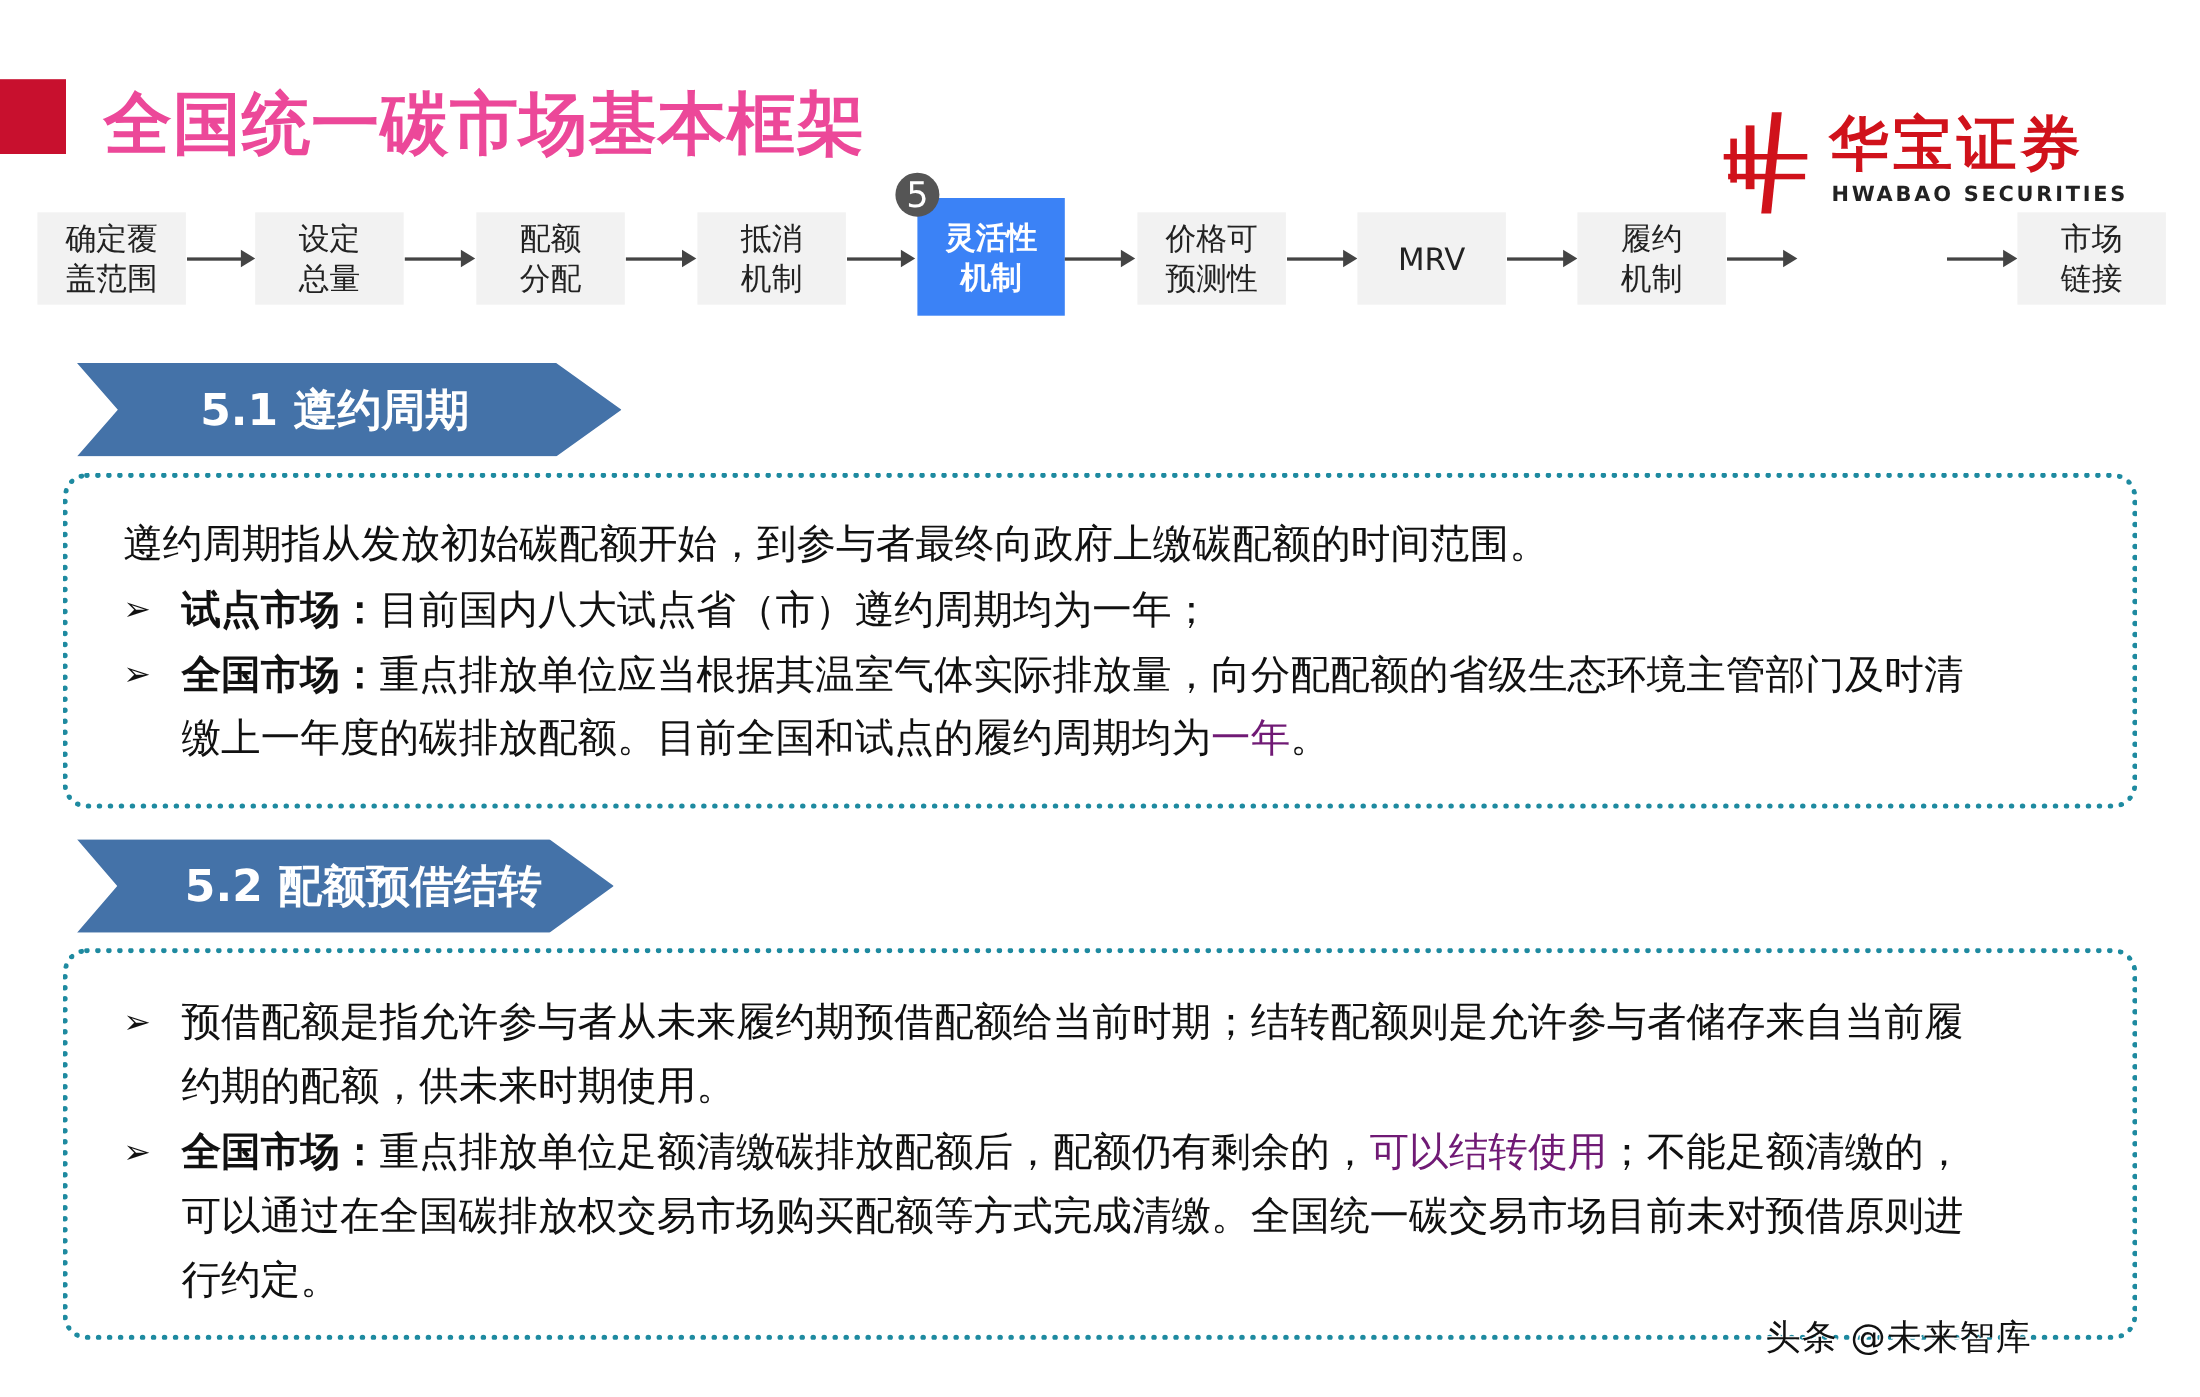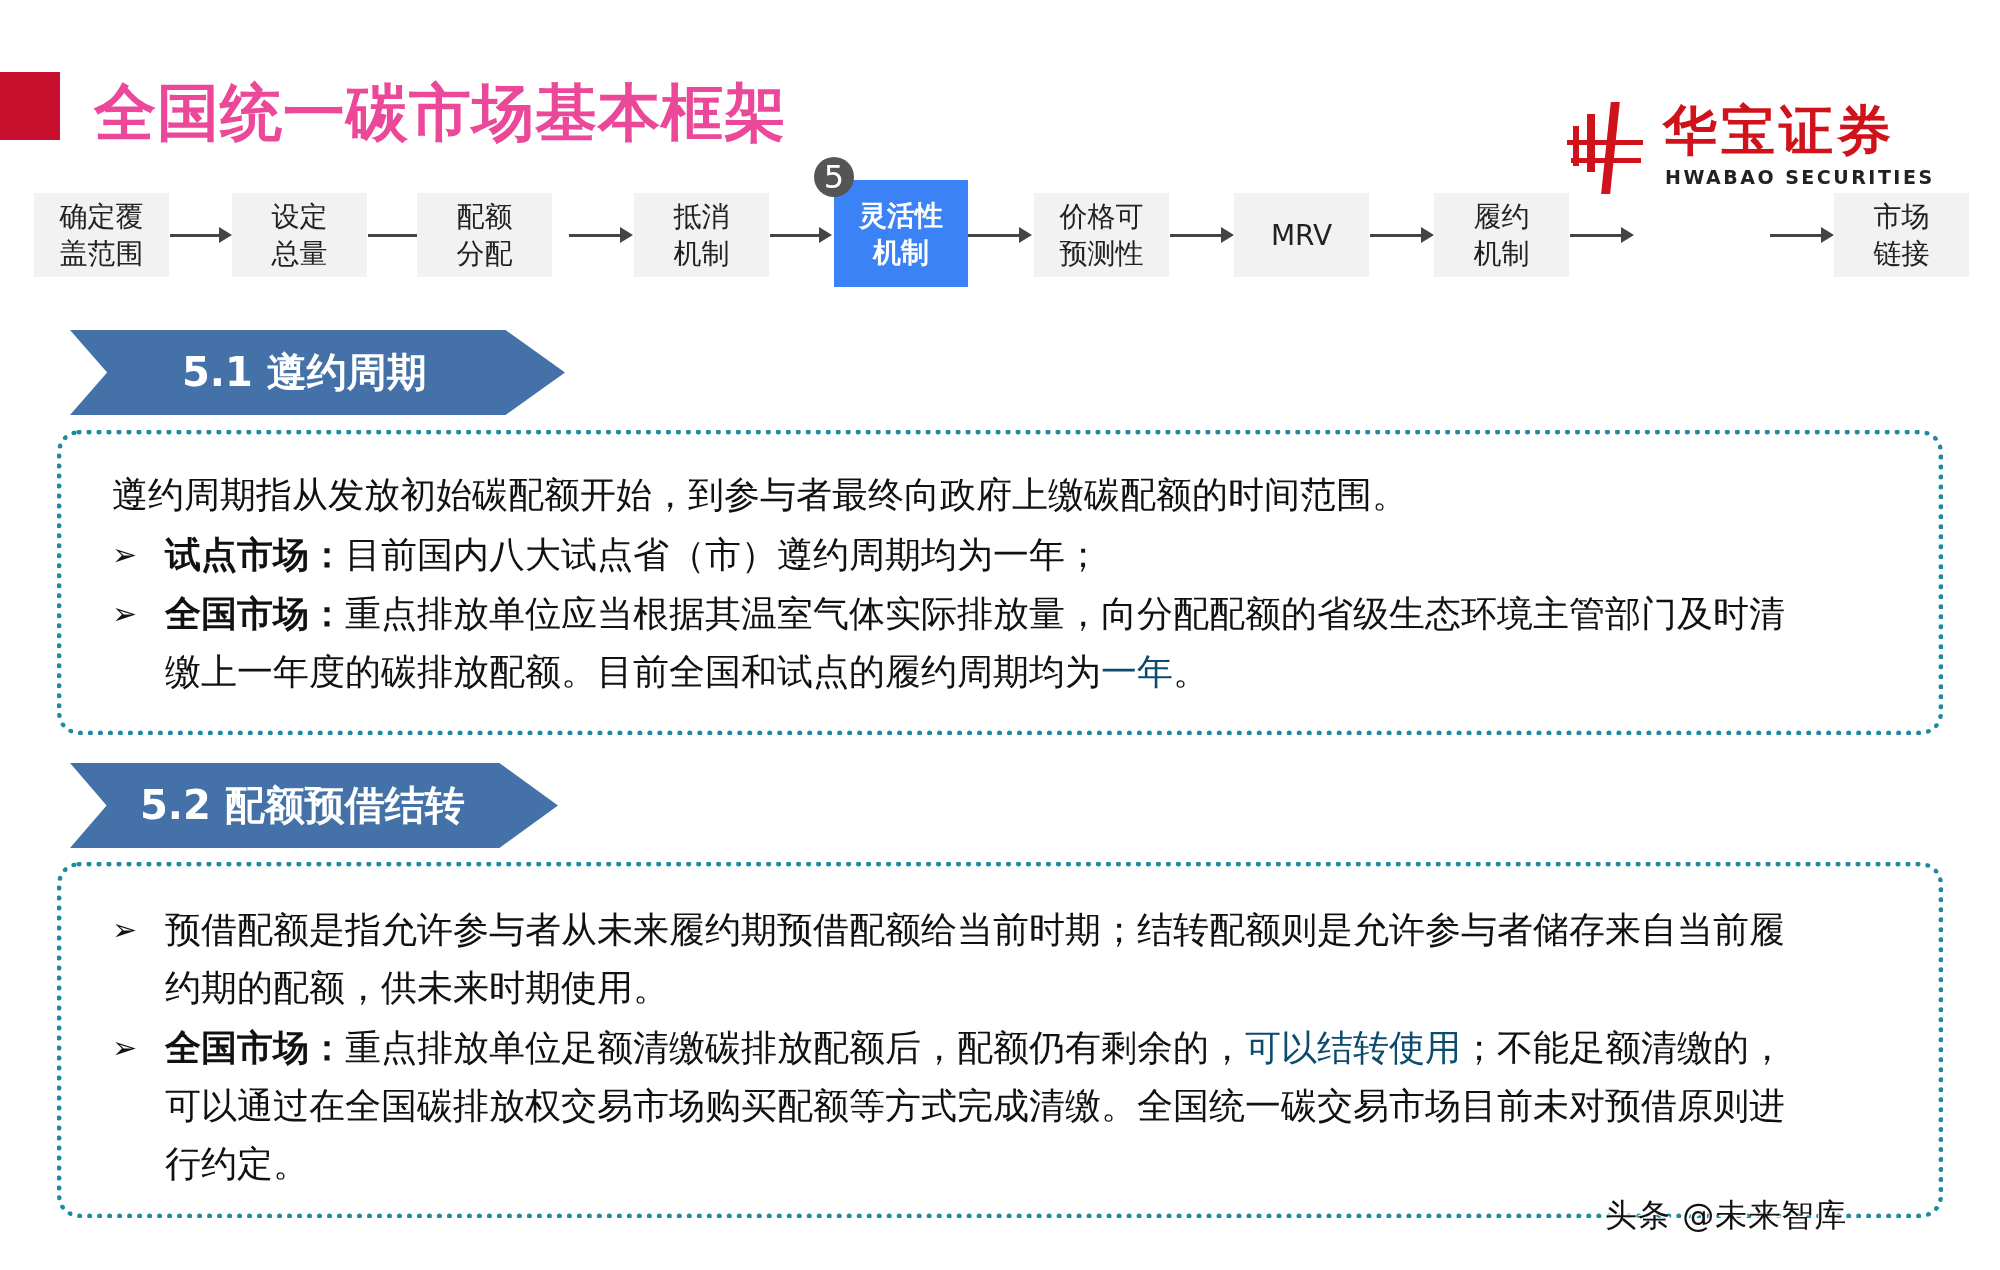--- a/index.html
+++ b/index.html
@@ -52,21 +52,21 @@
   }
   .banner span { display: block; }
 
   .panel {
     position: absolute; left: 57px; width: 1886px; border: 5px dotted #1e8aa0; border-radius: 22px;
     box-sizing: border-box;
   }
   .line { position: absolute; font-size: 36px; line-height: 44px; white-space: nowrap; color: #111; }
   .bullet { position: absolute; font-size: 30px; line-height: 44px; color: #111; }
   .b { font-weight: bold; }
-  .red { color: #0c4a6e; }
+  .red { color: #701a75; }
 
   .watermark {
     position: absolute; left: 1605px; top: 1185px; font-size: 32px; color: #111; line-height: 60px;
     text-shadow: 2px 2px 0 #fff, -1px -1px 0 #fff; letter-spacing: 1px;
   }
 </style>
 </head>
 <body>
 
 <div class="red-block"></div>
@@ -86,21 +86,21 @@
   <div class="logo-en">HWABAO SECURITIES</div>
 </div>
 
 <div class="flow">
   <div class="step" style="left:34px">确定覆
 盖范围</div>
   <div class="arrow" style="left:170px;width:58px"></div>
   <div class="step" style="left:232px">设定
 总量</div>
   <div class="arrow" style="left:368px;width:60px"></div>
-  <div class="step" style="left:417px">配额
+  <div class="step" style="left:433px">配额
 分配</div>
   <div class="arrow" style="left:569px;width:60px"></div>
   <div class="step" style="left:634px">抵消
 机制</div>
   <div class="arrow" style="left:770px;width:58px"></div>
   <div class="step-badge">5</div>
   <div class="step active" style="left:834px">灵活性
 机制</div>
   <div class="arrow" style="left:968px;width:60px"></div>
   <div class="step" style="left:1034px">价格可
@@ -124,21 +124,21 @@
 <div class="line" style="left:112px;top:473px">遵约周期指从发放初始碳配额开始，到参与者最终向政府上缴碳配额的时间范围。</div>
 
 <div class="bullet" style="left:112px;top:533px">➢</div>
 <div class="line" style="left:165px;top:533px"><span class="b">试点市场：</span><span>目前国内八大试点省（市）遵约周期均为一年；</span></div>
 
 <div class="bullet" style="left:112px;top:592px">➢</div>
 <div class="line" style="left:165px;top:592px"><span class="b">全国市场：</span><span>重点排放单位应当根据其温室气体实际排放量，向分配配额的省级生态环境主管部门及时清</span></div>
 <div class="line" style="left:165px;top:650px"><span>缴上一年度的碳排放配额。目前全国和试点的履约周期均为</span><span class="red">一年</span><span>。</span></div>
 
 <div class="banner" style="top:763px;width:488px;">
-  <span style="margin-left:70px">5.2 配额预借结转</span>
+  <span style="margin-left:98px">5.2 配额预借结转</span>
 </div>
 <div class="panel" style="top:862px;height:356px;"></div>
 
 <div class="bullet" style="left:112px;top:908px">➢</div>
 <div class="line" style="left:165px;top:908px">预借配额是指允许参与者从未来履约期预借配额给当前时期；结转配额则是允许参与者储存来自当前履</div>
 <div class="line" style="left:165px;top:966px">约期的配额，供未来时期使用。</div>
 
 <div class="bullet" style="left:112px;top:1026px">➢</div>
 <div class="line" style="left:165px;top:1026px"><span class="b">全国市场：</span><span>重点排放单位足额清缴碳排放配额后，配额仍有剩余的，</span><span class="red">可以结转使用</span><span>；不能足额清缴的，</span></div>
 <div class="line" style="left:165px;top:1084px">可以通过在全国碳排放权交易市场购买配额等方式完成清缴。全国统一碳交易市场目前未对预借原则进</div>

